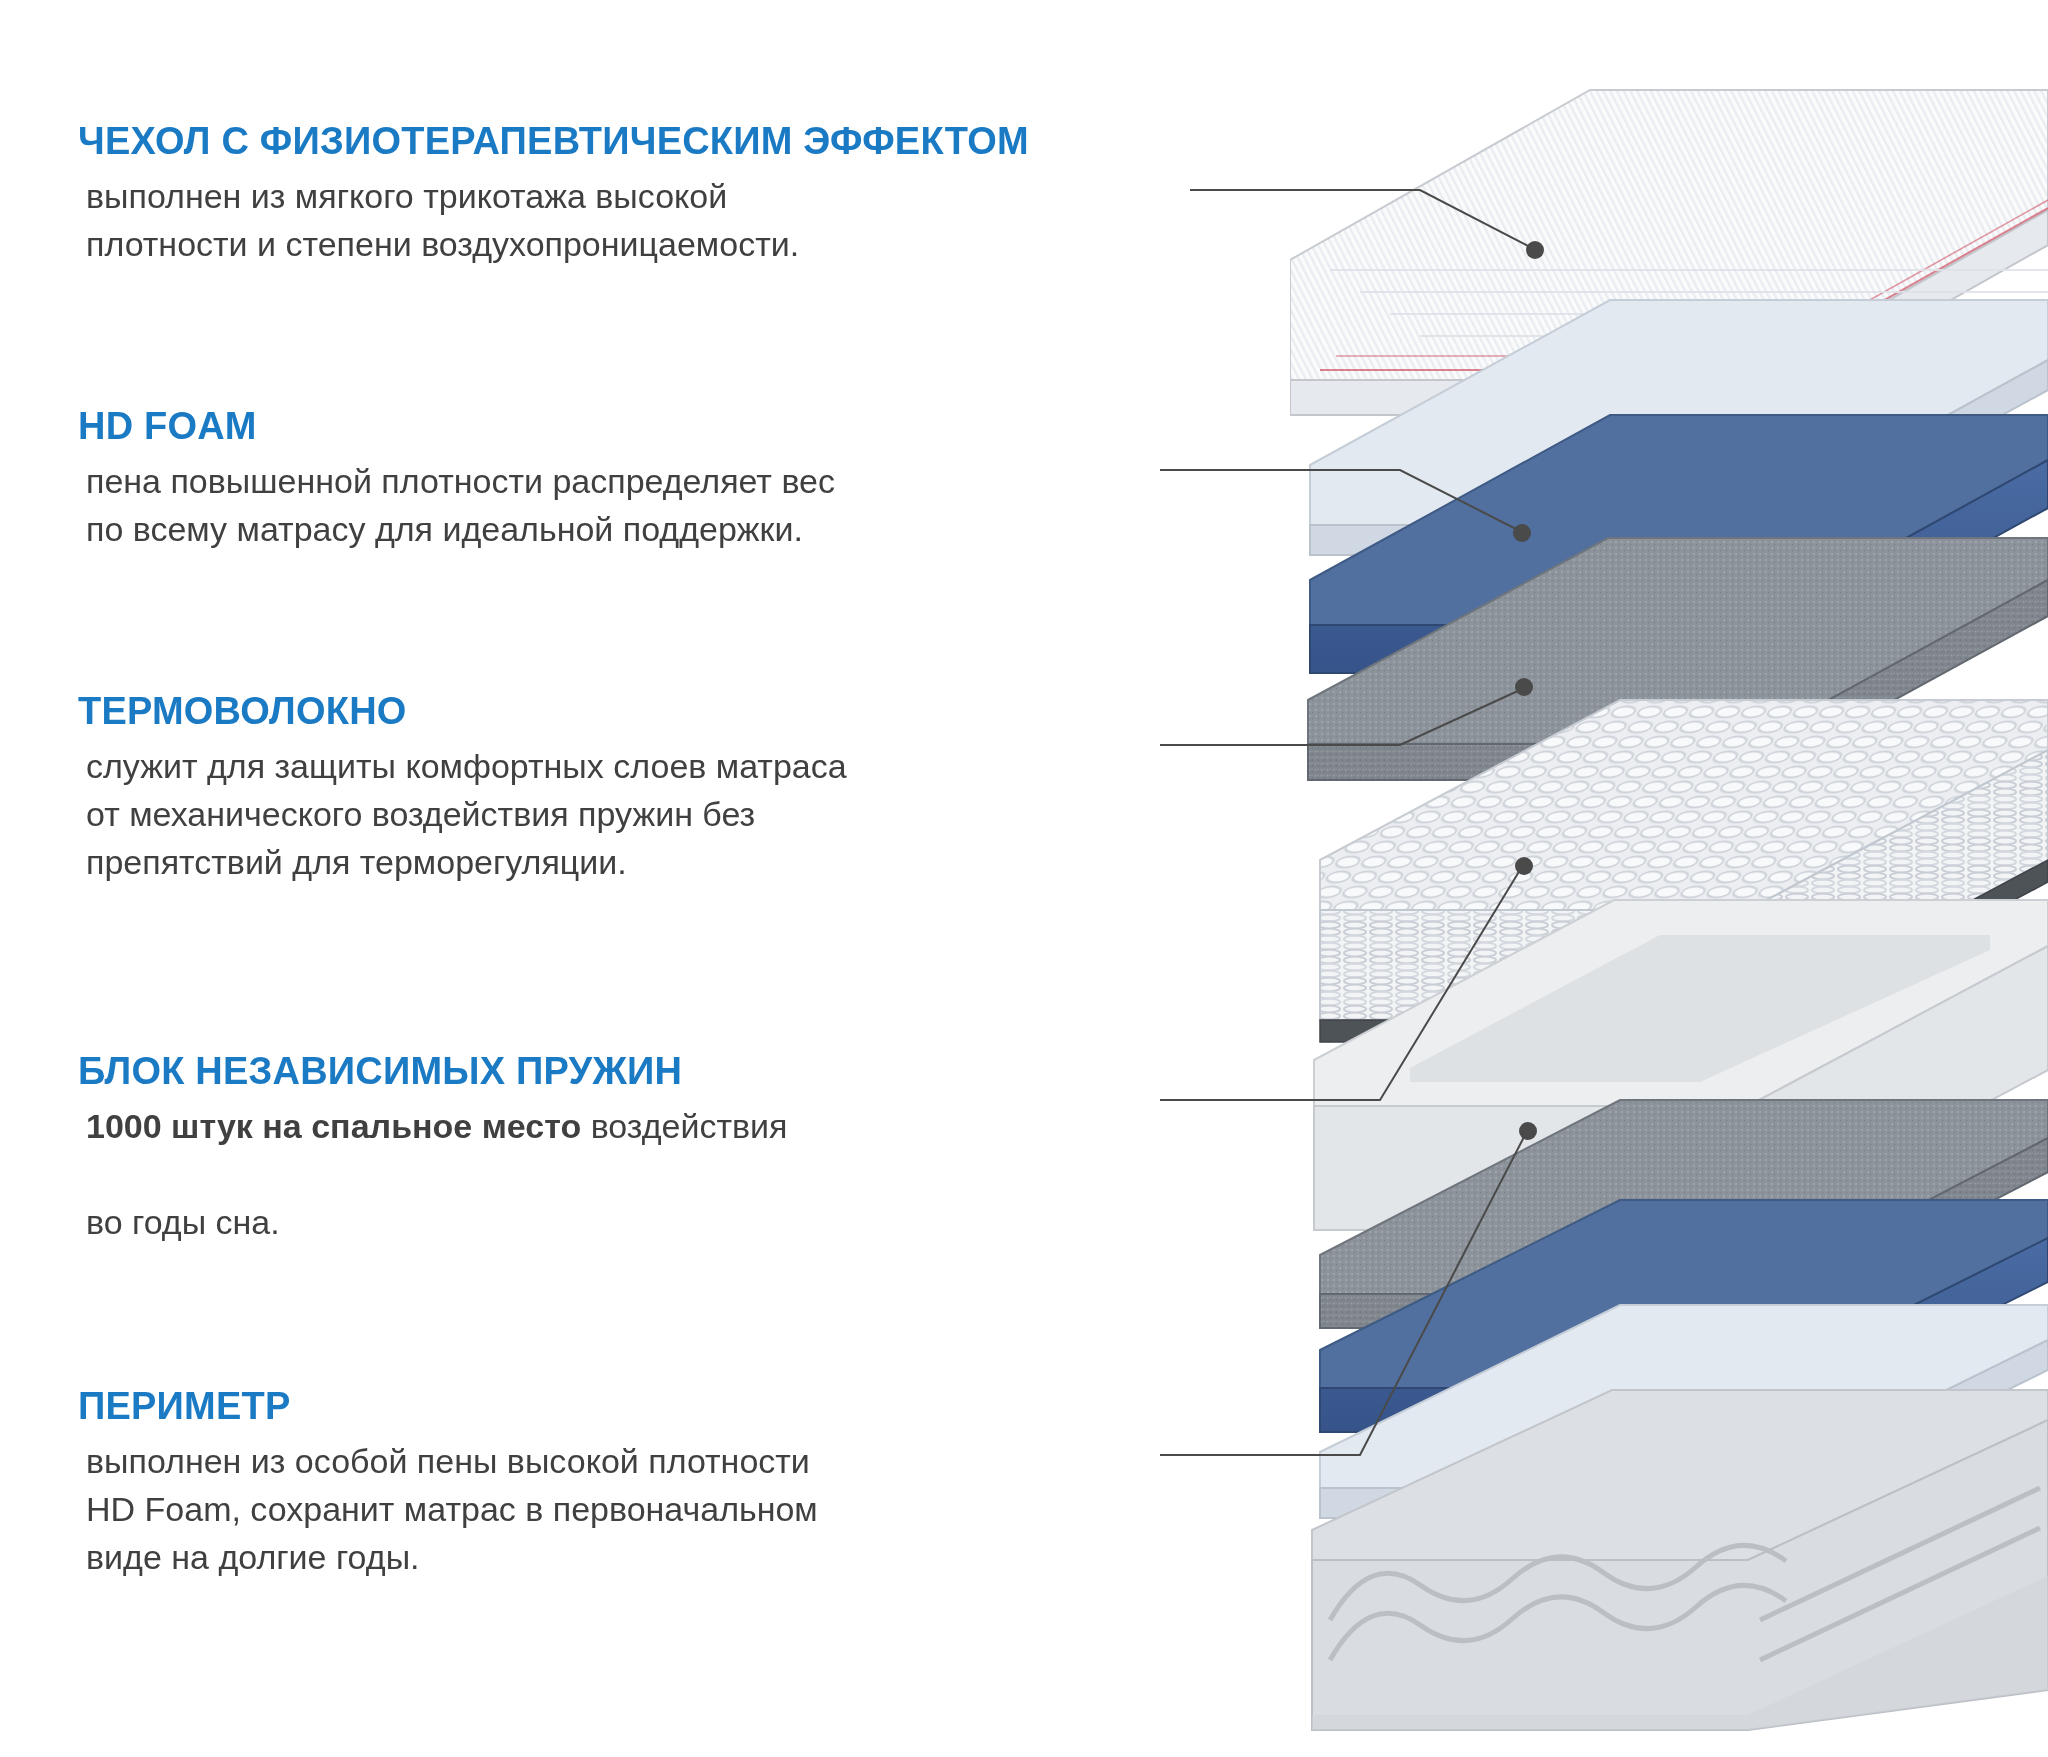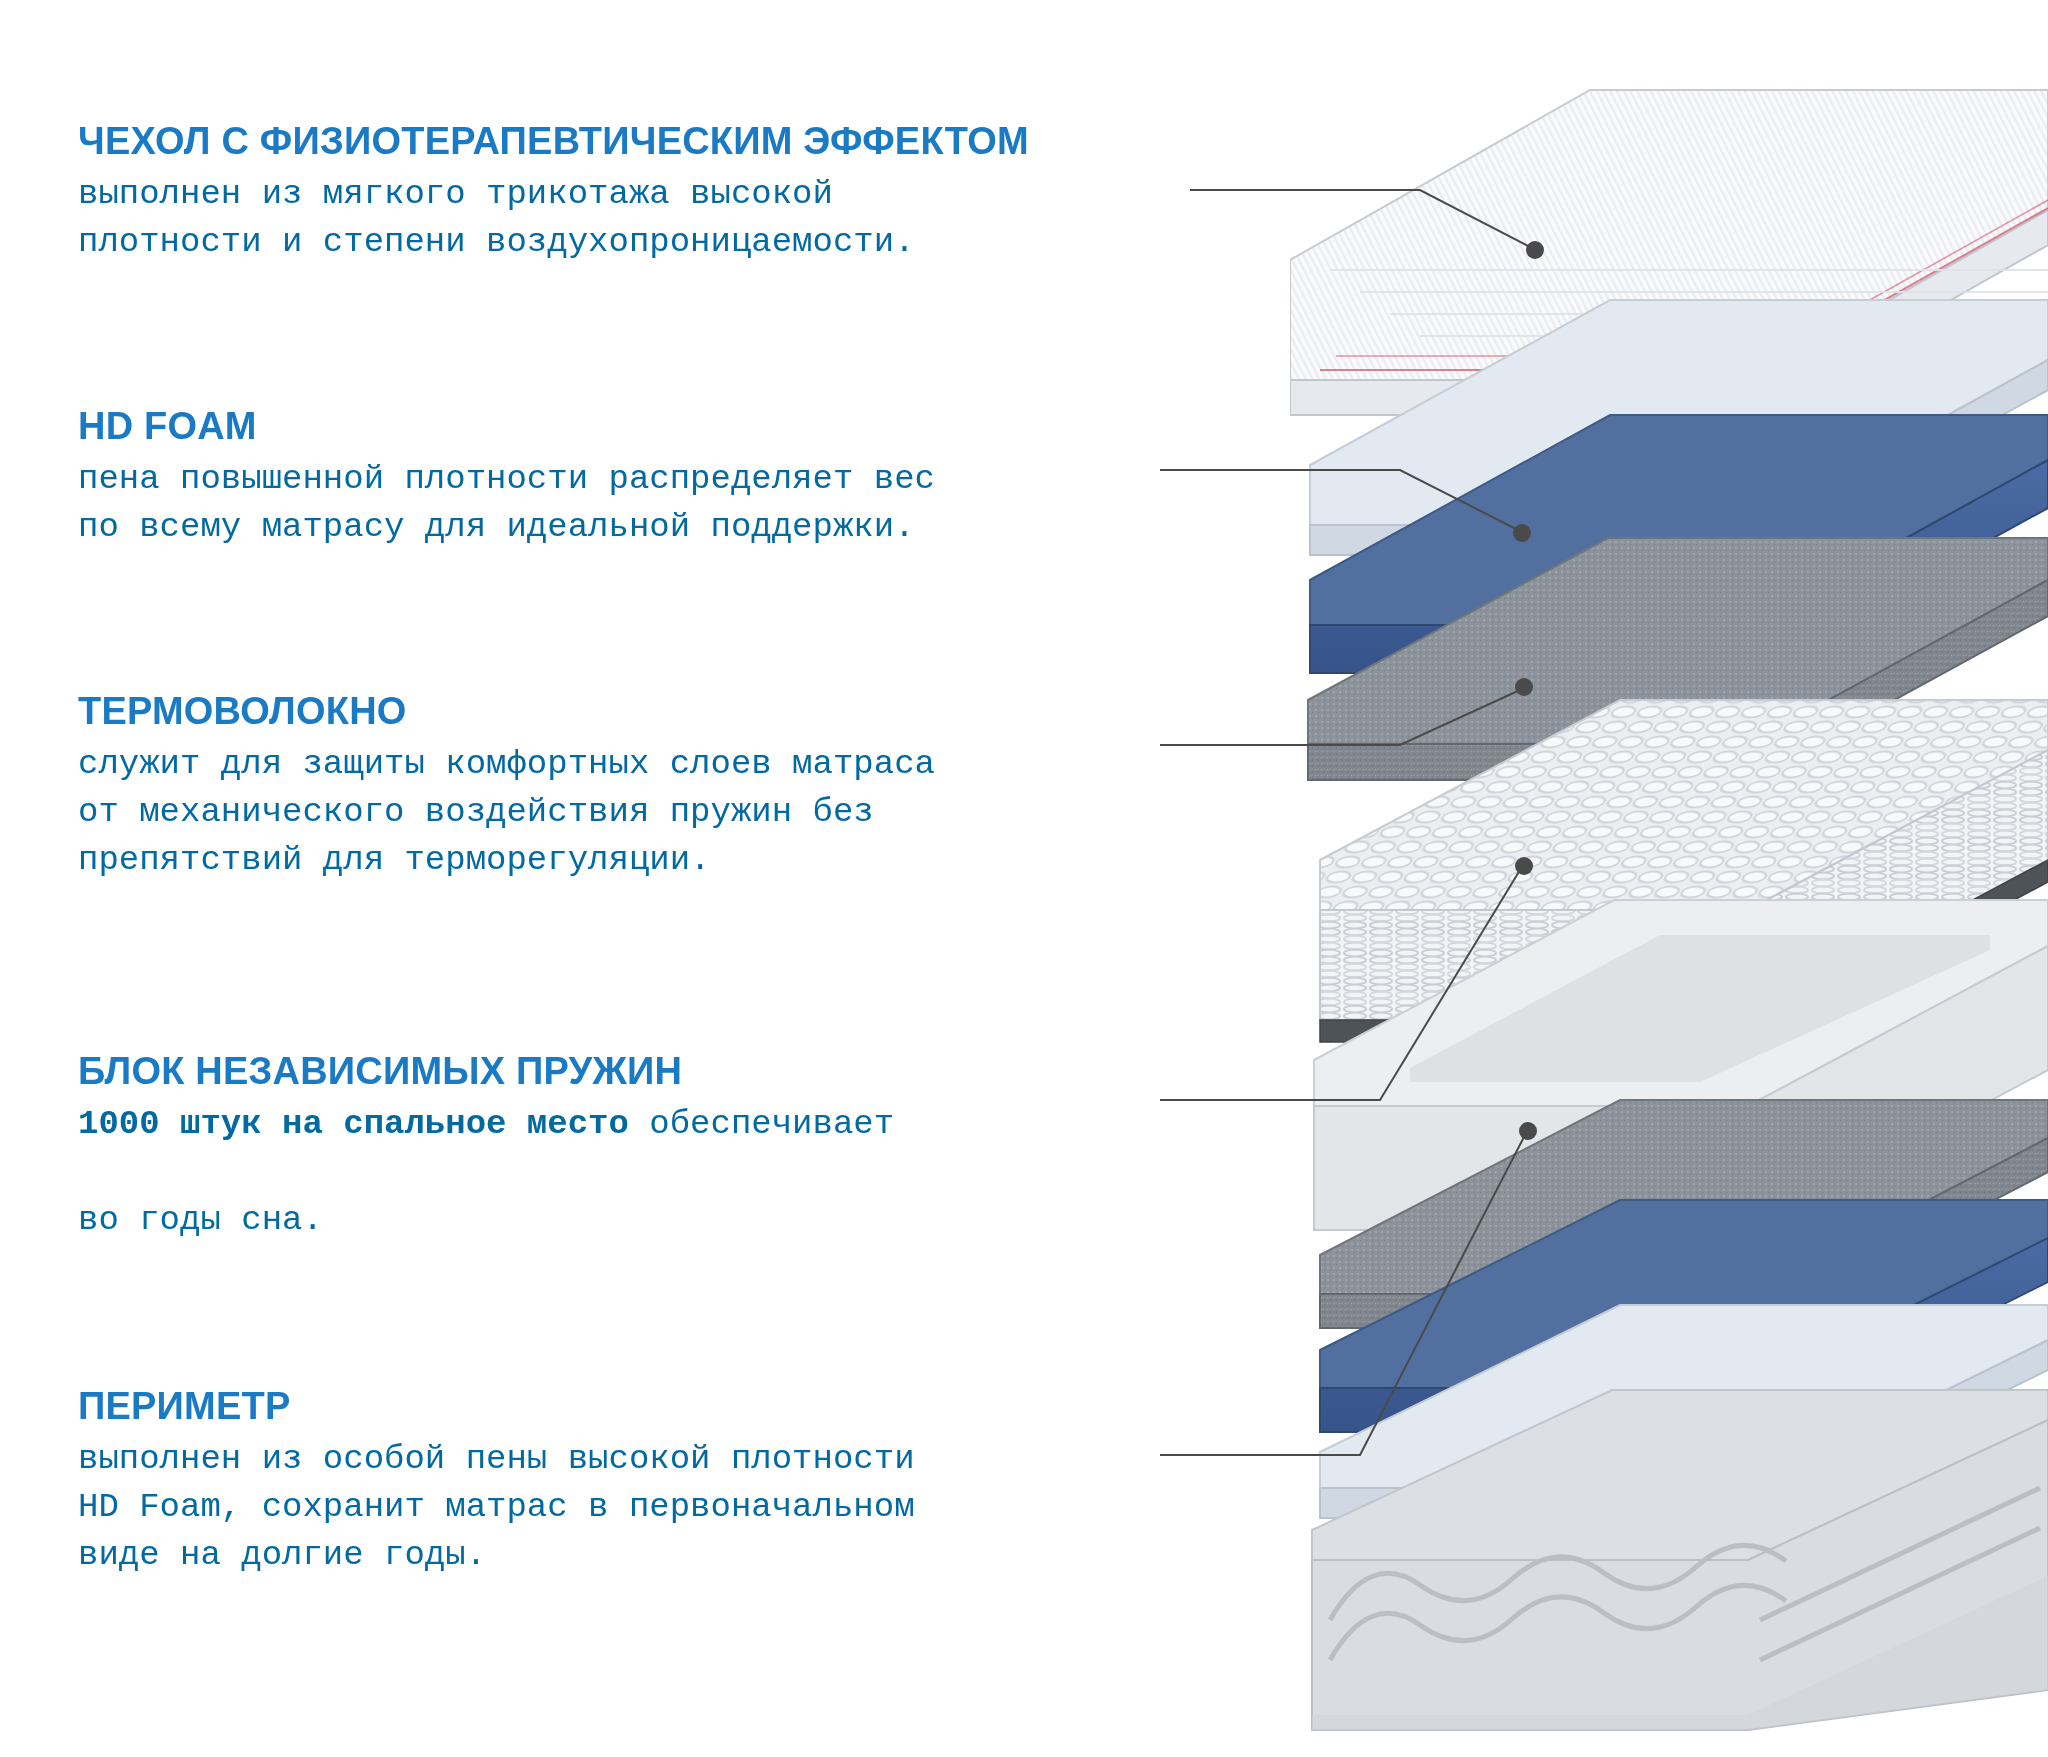--- a/index.html
+++ b/index.html
@@ -31,25 +31,24 @@
   .callout-title {
     color: #1b7ac4;
     font-weight: bold;
     font-size: 38px;
     letter-spacing: 0.2px;
     line-height: 1.15;
     margin: 0 0 6px 0;
     white-space: nowrap;
   }
   .callout-body {
-    color: #0369a1;
+    color: #404040;
     font-size: 34px;
     line-height: 1.42;
-    margin: 0;
-    font-family: Liberation Mono, monospace;
+    margin: 8px;
   }
   .callout-body b {
     font-weight: bold;
   }
 
   
   #callout-cover   { top: 120px; }
   #callout-hdfoam  { top: 405px; }
   #callout-thermo  { top: 690px; }
   #callout-springs { top: 1050px; }
@@ -100,21 +99,21 @@
     <p class="callout-title">HD FOAM</p>
     <p class="callout-body">
       <span>пена повышенной плотности распределяет вес</span><br>
       <span>по всему матрасу для идеальной поддержки.</span>
     </p>
   </div>
 
   <div class="callout" id="callout-springs">
     <p class="callout-title">БЛОК НЕЗАВИСИМЫХ ПРУЖИН</p>
     <p class="callout-body">
-      <b>1000 штук на спальное место</b><span> обеспечивает</span><br>
+      <b>1000 штук на спальное место</b><span> воздействия</span><br>
       <br>
       <span>во годы сна.</span>
     </p>
   </div>
 
   <div class="callout" id="callout-perim">
     <p class="callout-title">ПЕРИМЕТР</p>
     <p class="callout-body">
       <span>выполнен из особой пены высокой плотности</span><br>
       <span>HD Foam, сохранит матрас в первоначальном</span><br>

